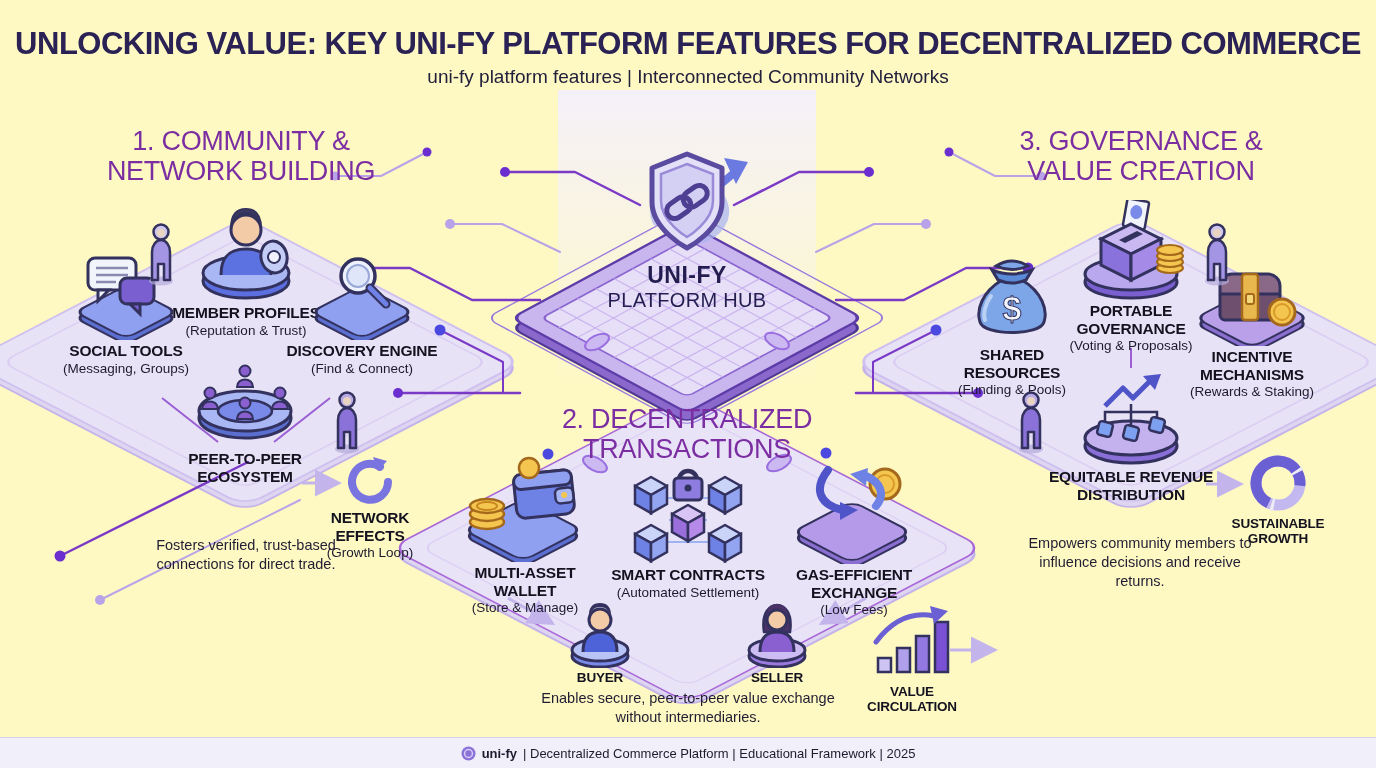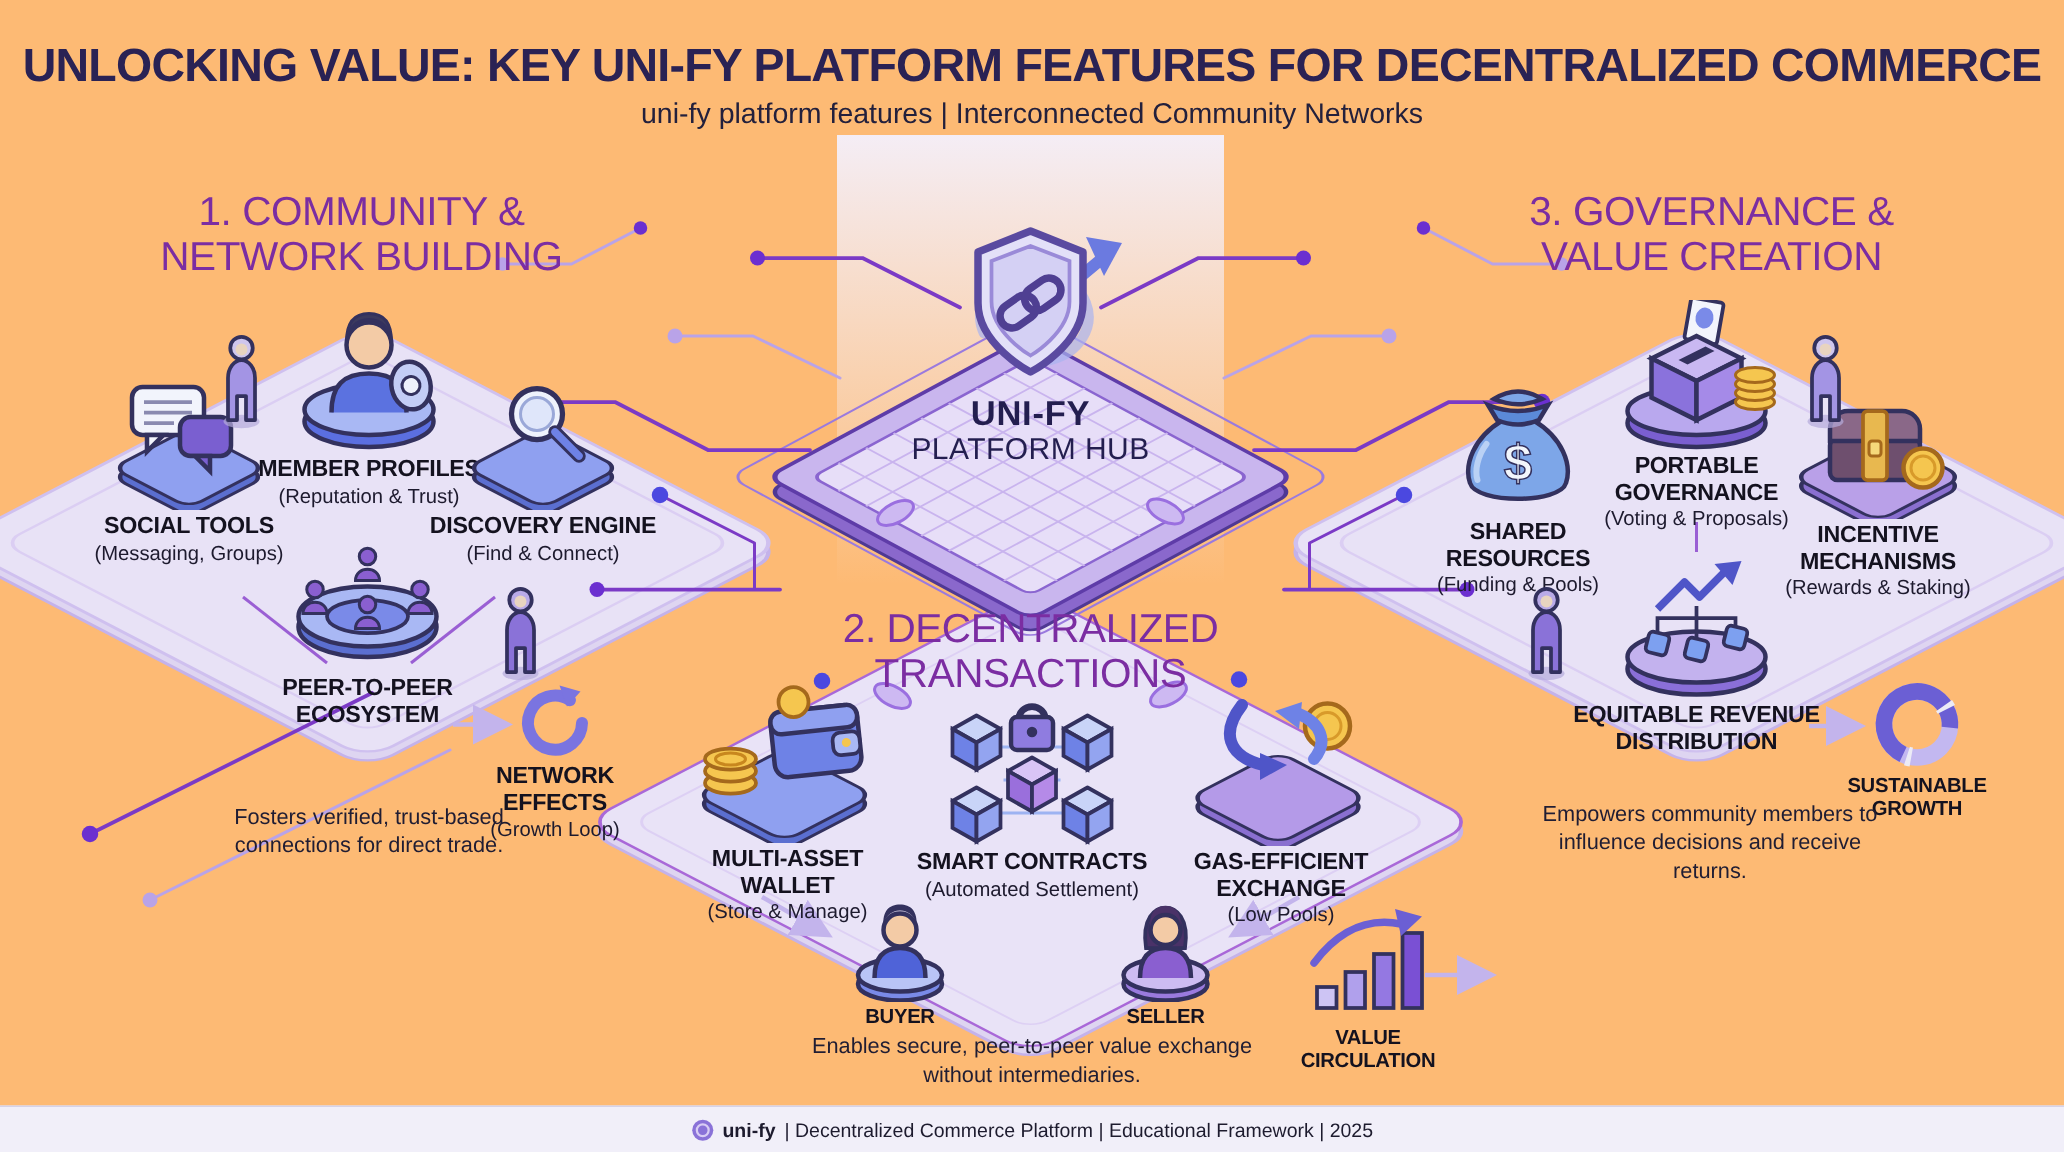--- a/index.html
+++ b/index.html
@@ -1,16 +1,16 @@
 <!DOCTYPE html>
 <html><head>
 <meta charset="utf-8">
 <style>
   html,body{margin:0;padding:0;}
-  .canvas{position:relative;width:1376px;height:768px;background:#fdba74;overflow:hidden;
+  .canvas{position:relative;width:1376px;height:768px;background:#fef9c3;overflow:hidden;
           font-family:"Liberation Sans",sans-serif;}
   .abs{position:absolute;}
   .bg{position:absolute;left:0;top:0;z-index:0;}
   .hdr-title{position:absolute;left:50%;top:26px;transform:translateX(-50%);white-space:nowrap;
              font-size:31px;font-weight:800;letter-spacing:-0.5px;color:#2a2254;}
   .hdr-sub{position:absolute;left:50%;top:66px;transform:translateX(-50%);white-space:nowrap;
            font-size:19px;font-weight:500;color:#23203c;}
   .sec-title{position:absolute;transform:translateX(-50%);text-align:center;color:#7b2da2;
              font-weight:400;font-size:27px;line-height:1.12;letter-spacing:-0.3px;}
   .feat{position:absolute;transform:translateX(-50%);text-align:center;}
@@ -365,21 +365,21 @@
           </g>
         <circle cx="97" cy="26" r="15" fill="#f5c64f" stroke="#a5691c" stroke-width="3"></circle>
         <circle cx="97" cy="26" r="9" fill="none" stroke="#d89a2a" stroke-width="2"></circle>
         <path d="M40,12 C26,30 30,46 54,52" stroke="#4f55c8" stroke-width="8" fill="none" stroke-linecap="round"></path>
         <path d="M52,44 L70,52 L52,62 Z" fill="#4f55c8"></path>
         <path d="M88,48 C98,36 92,24 78,18" stroke="#6e82e6" stroke-width="8" fill="none" stroke-linecap="round"></path>
         <path d="M80,10 L62,16 L78,28 Z" fill="#6e82e6"></path>
       </svg>
     </div>
     <div class="flabel">GAS-EFFICIENT EXCHANGE</div>
-    <div class="fsub">(Low Pools)</div>
+    <div class="fsub">(Low Fees)</div>
   </div>
 
   <div class="feat small" style="left:600px;top:598px;width:90px;">
     <div class="ficon">
       <svg width="74" height="70" viewBox="0 0 74 70">
         <ellipse cx="37" cy="58" rx="28" ry="11" fill="#7a8ae8" stroke="#33315e" stroke-width="3"></ellipse>
         <ellipse cx="37" cy="52" rx="28" ry="11" fill="#b9c4f6" stroke="#33315e" stroke-width="3"></ellipse>
         <path d="M20,54 C20,40 26,34 37,34 C48,34 54,40 54,54" fill="#4f63d8" stroke="#33315e" stroke-width="3"></path>
         <circle cx="37" cy="22" r="11" fill="#f3cba6" stroke="#33315e" stroke-width="3"></circle>
         <path d="M26,20 a11,11 0 0 1 22,0 c1,-11 -4,-15 -11,-15 c-7,0 -12,4 -11,15 Z" fill="#33315e"></path>

